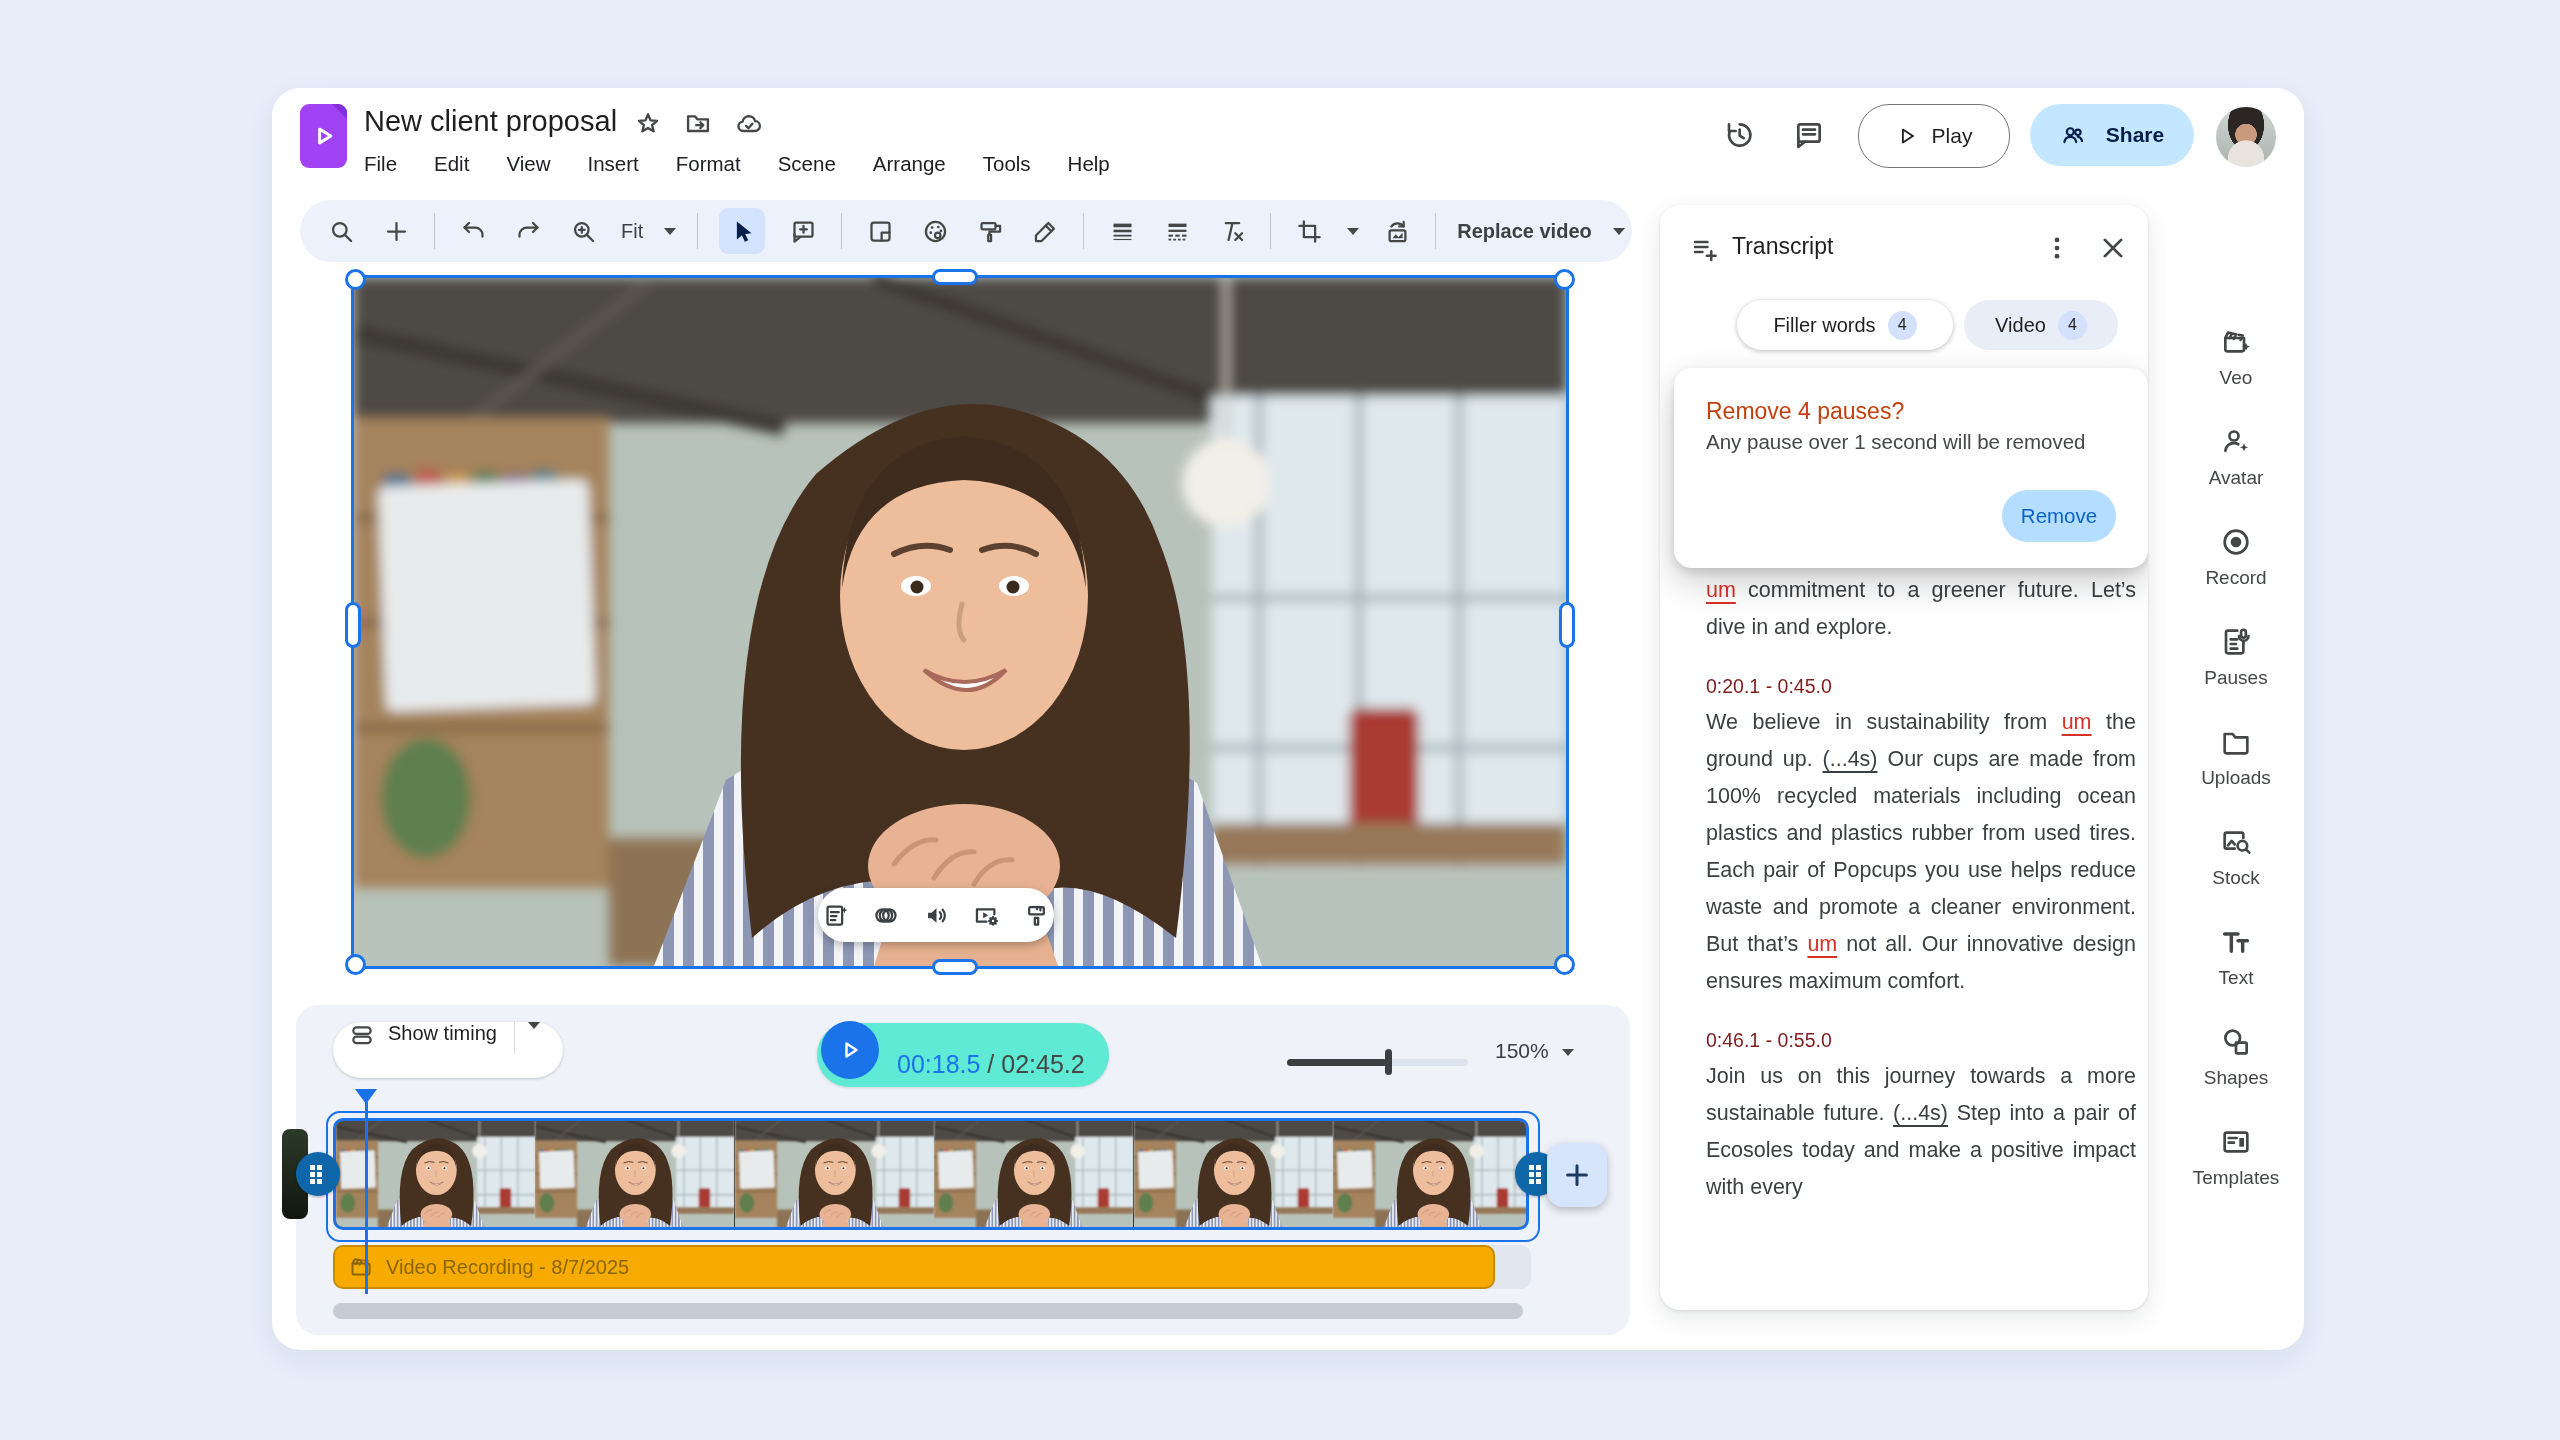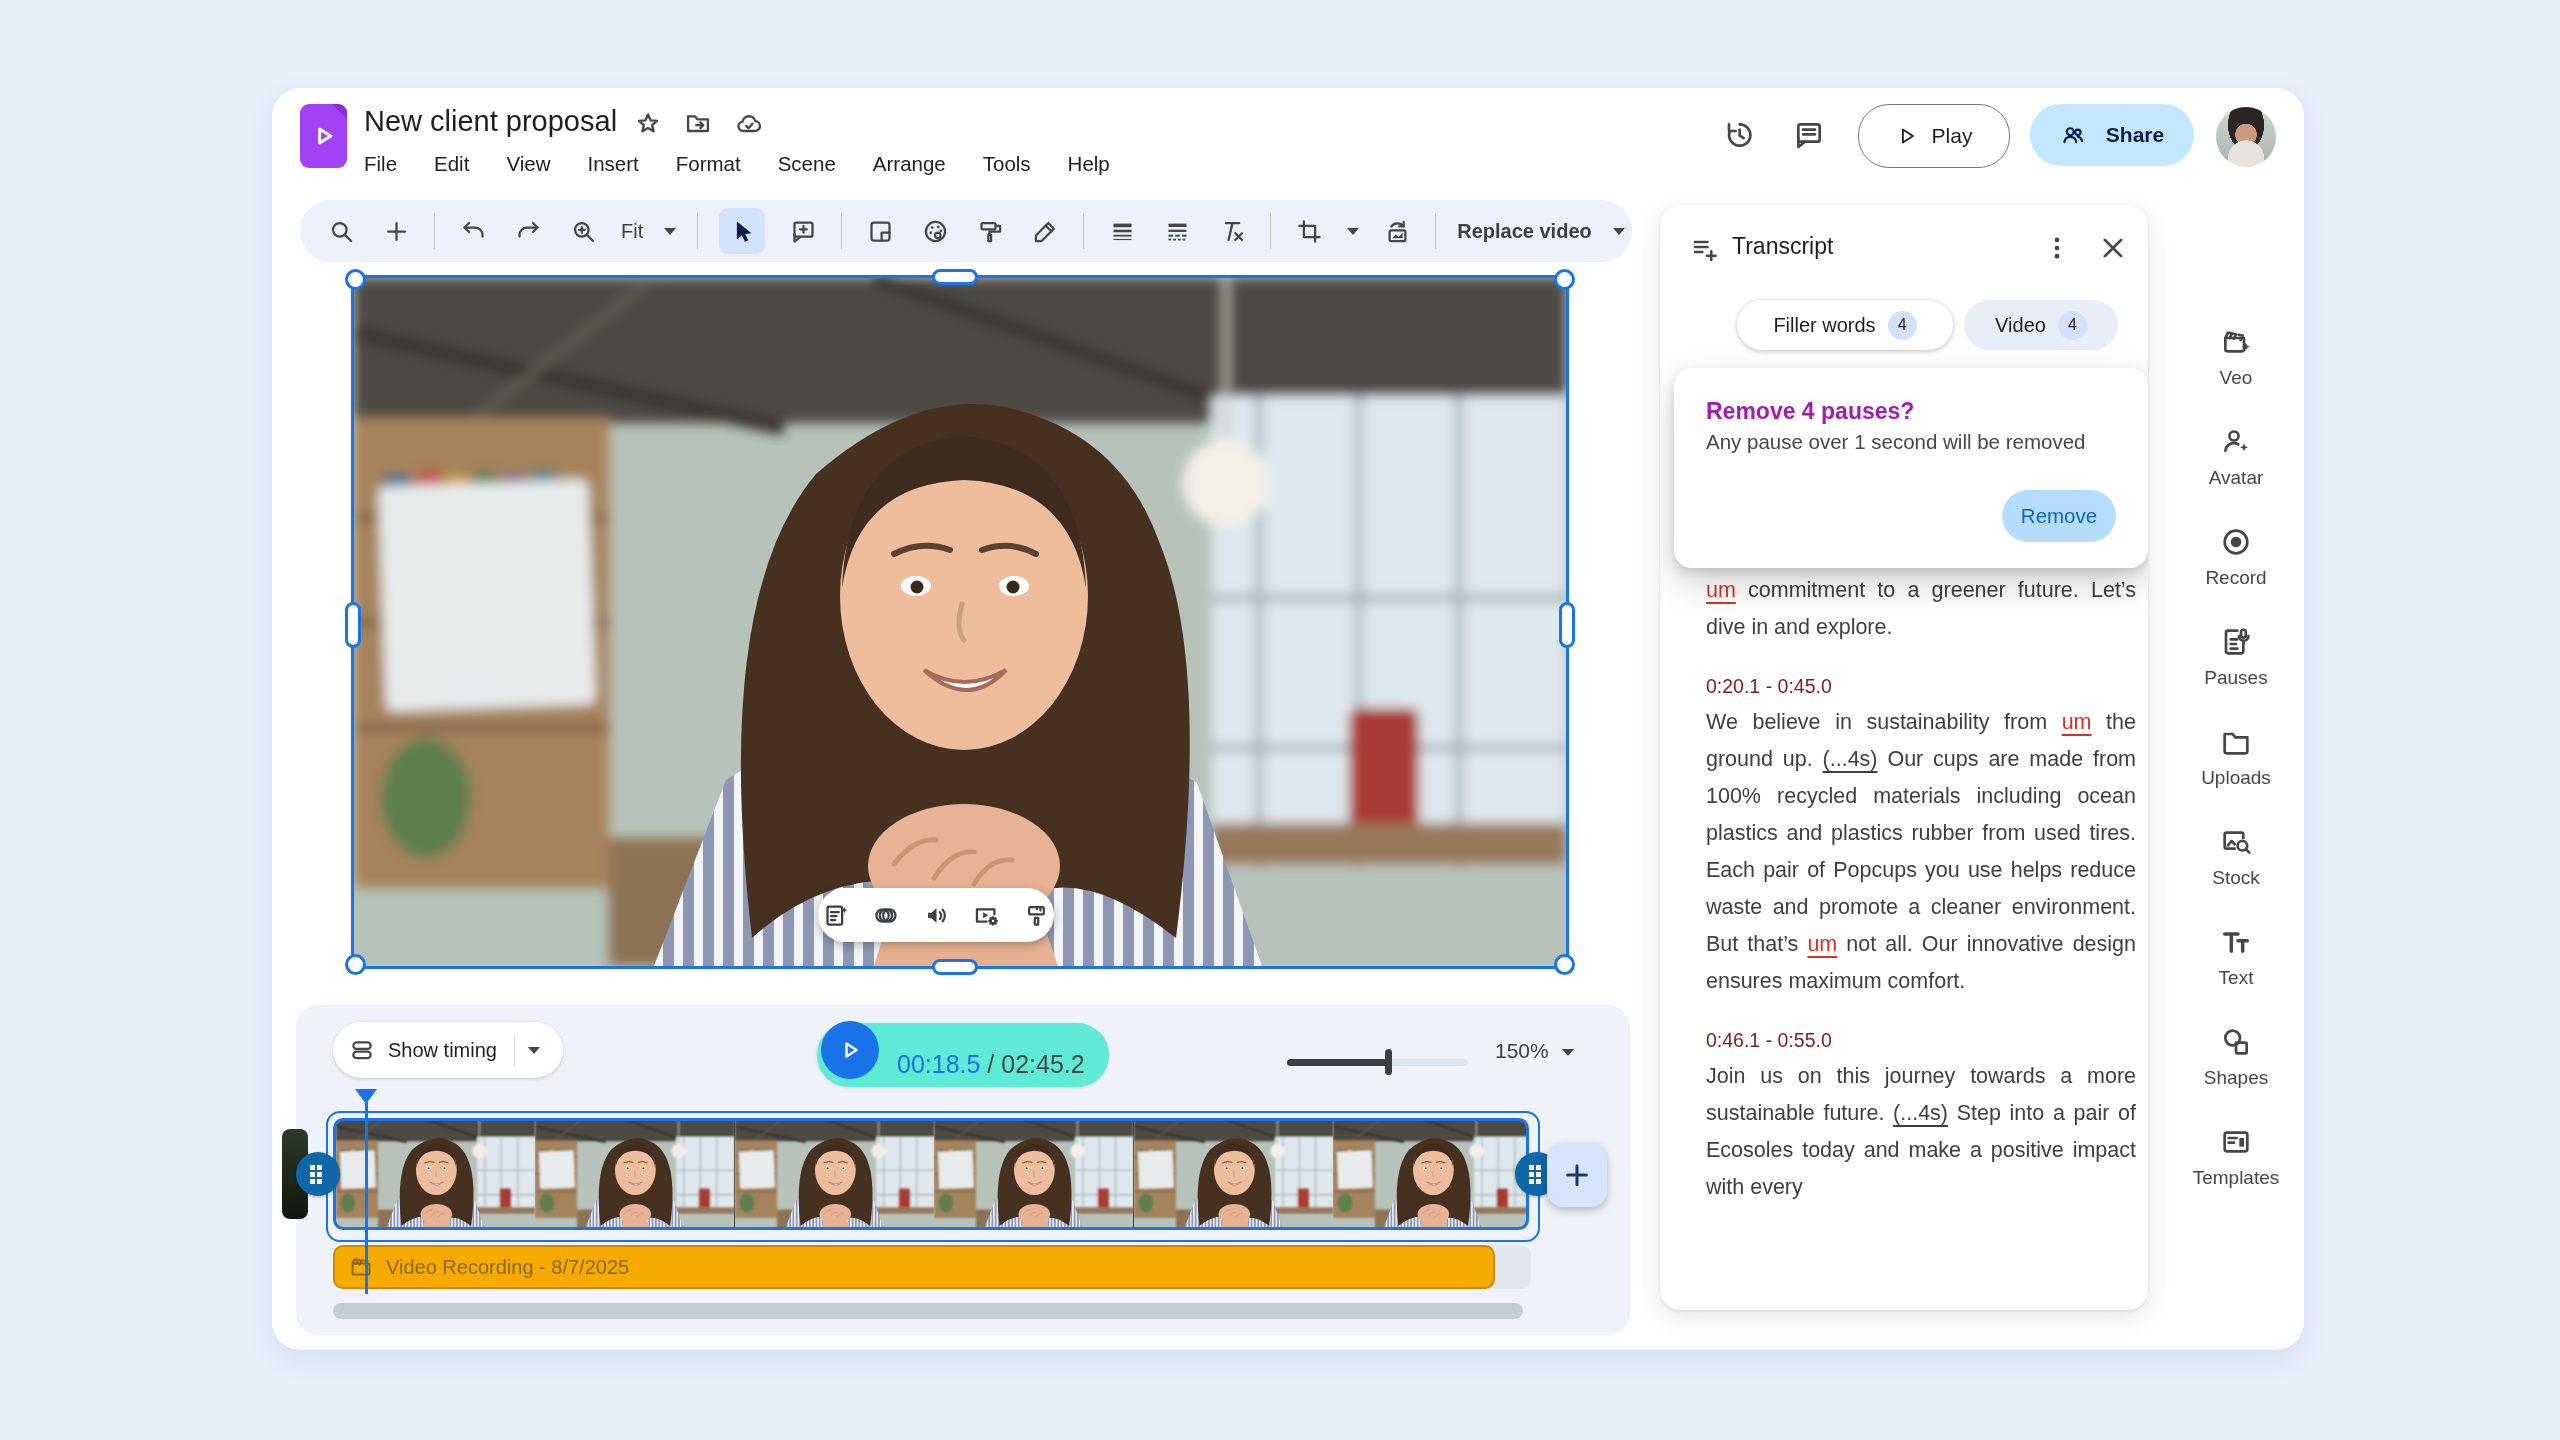--- a/index.html
+++ b/index.html
@@ -48,21 +48,21 @@
   .vmain{width:1212px;height:688px}
   .h-c{position:absolute;width:15px;height:15px;border-radius:50%;background:#fff;border:3px solid #1a73e8}
   .h-e{position:absolute;background:#fff;border:3px solid #1a73e8;border-radius:8px}
   .vctl{left:464px;top:610px;width:236px;height:54px;background:#fff;border-radius:27px;
         box-shadow:0 3px 10px rgba(0,0,0,.28);display:flex;align-items:center;justify-content:center;gap:23px}
   .vctl .ic{stroke:#3c4043}
 
   
   .bpanel{left:24px;top:917px;width:1334px;height:330px;background:#eff2f9;border-radius:22px}
   .stpill{left:37px;top:17px;width:230px;height:56px;background:#fff;border-radius:28px;
-          box-shadow:0 1px 3px rgba(60,64,67,.25);display:flex;align-items:center;padding:0 16px;gap:13px;box-sizing:border-box}
+          box-shadow:0 1px 3px rgba(60,64,67,.25);display:flex;padding:0 16px;gap:13px;box-sizing:border-box}
   .stpill .lbl{font-size:20px;color:#1f1f1f;white-space:nowrap}
   .stdiv{width:1px;height:32px;background:#dadce0;margin-left:4px}
   .ppill{left:521px;top:18px;width:292px;height:64px;background:#5eead4;border-radius:32px;
          display:flex;align-items:flex-end;gap:18px;padding:8px 4px;box-sizing:border-box;box-shadow:0 1px 3px rgba(60,64,67,.18)}
   .pbtn{width:58px;height:58px;border-radius:50%;background:#1a73e8;display:flex;align-items:center;justify-content:center}
   .tcode{font-size:25px;white-space:nowrap}
   .tc-cur{color:#1a73e8}.tc-rest{color:#444746}
   .zslide{left:991px;top:44px;width:181px;height:26px}
   .zs-light{position:absolute;left:0;top:10px;width:181px;height:7px;border-radius:4px;background:#dde3ee}
   .zs-dark{position:absolute;left:0;top:10px;width:100px;height:7px;border-radius:4px;background:#3c4043}
@@ -93,21 +93,21 @@
           box-shadow:0 1px 3px rgba(60,64,67,.15),0 8px 24px rgba(60,64,67,.12)}
   .tp-title{left:72px;top:28px;font-size:23px;color:#1f1f1f}
   .tab{position:absolute;height:50px;border-radius:25px;display:flex;align-items:center;justify-content:center;gap:12px;
        font-size:20px;color:#1f1f1f;z-index:2}
   .tab.active{left:77px;top:95px;width:216px;background:#fff;box-shadow:0 1px 5px rgba(60,64,67,.35)}
   .tab.idle{left:304px;top:95px;width:154px;background:#e9edf7}
   .badge{width:29px;height:29px;border-radius:50%;background:#d3e1fd;display:flex;align-items:center;justify-content:center;
          font-size:16px;color:#1f1f1f}
   .tp-pop{left:14px;top:163px;width:474px;height:200px;background:#fff;border-radius:18px;z-index:5;
           box-shadow:0 4px 10px rgba(0,0,0,.12),0 14px 36px rgba(0,0,0,.2);box-sizing:border-box;padding:30px 32px}
-  .pop-title{font-size:23px;font-weight:bold;color:#a21caf}
+  .pop-title{font-size:23px;font-weight:normal;color:#c2410c}
   .pop-body{font-size:20.5px;color:#444746;margin-top:5px}
   .pop-btn{position:absolute;right:32px;bottom:26px;width:114px;height:52px;border-radius:26px;background:#b5ddff;
            display:flex;align-items:center;justify-content:center;font-size:20.5px;font-weight:normal;color:#0a63c9}
   .tp-body{left:46px;top:330px;width:430px;font-size:21.5px;line-height:37px;color:#3c4043;text-align:justify;z-index:1}
   .tr-time{color:#7f1d1d;font-size:19.5px;margin:27px 0 5px;text-align:left;line-height:26px}
   .seg-filler{color:#d93025;text-decoration:underline;text-decoration-thickness:2px;text-underline-offset:5px}
   .seg-pause{color:#3c4043;text-decoration:underline;text-decoration-thickness:2px;text-underline-offset:5px}
 
   
   .rail{left:1896px;top:238px;width:136px}

